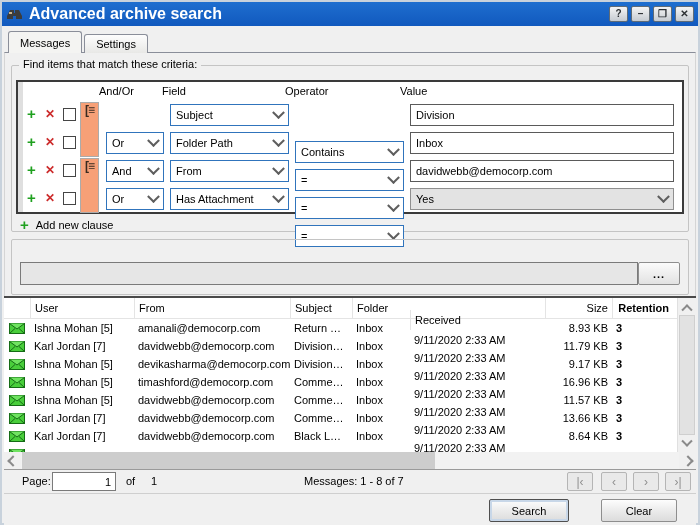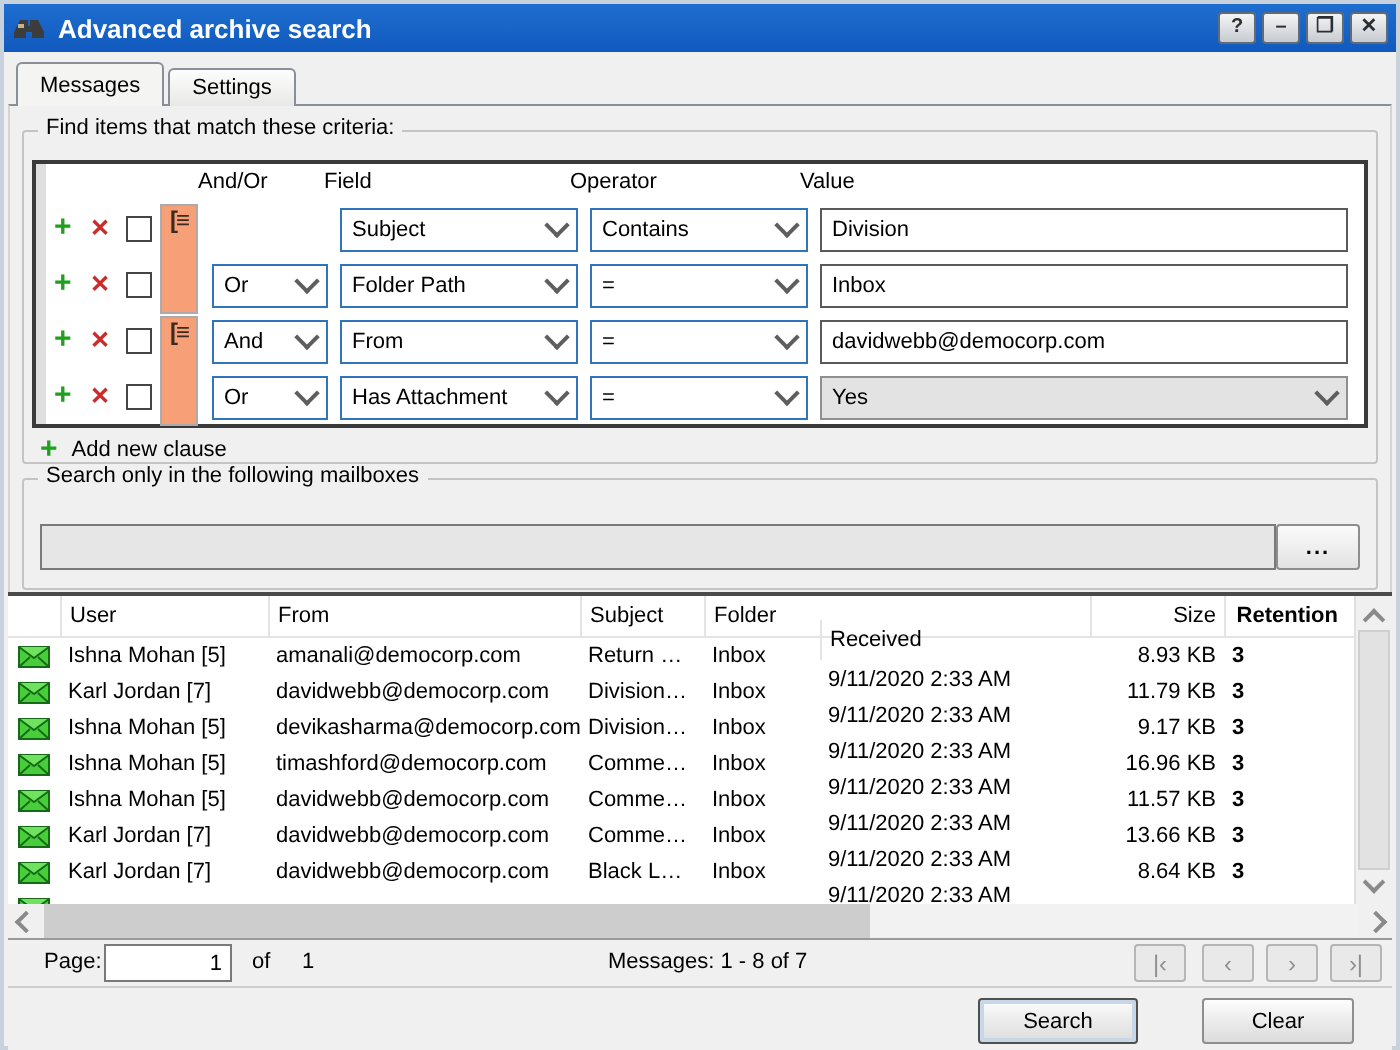--- a/index.html
+++ b/index.html
@@ -7,21 +7,21 @@
     width:700px;height:525px;position:relative;overflow:hidden;
     font-family:"Liberation Sans",sans-serif;font-size:11px;color:#000;
     background:#F0F0F0;
   }
   .window{position:absolute;inset:0;border:2px solid #C8D2DC;background:#F0F0F0;box-sizing:border-box;}
 
   
   .titlebar{position:absolute;left:0;top:0;right:0;height:24px;
     background:linear-gradient(#1E6ECF,#1159BE);display:flex;align-items:center;padding:0 4px;gap:6px;}
   .title-icon{width:17px;height:14px;flex:0 0 auto;}
-  .title-text{color:#fff;font-weight:bold;font-size:13px;white-space:nowrap;}
+  .title-text{color:#fff;font-weight:bold;font-size:16px;white-space:nowrap;}
   .tb-buttons{margin-left:auto;display:flex;gap:3px;}
   .tb-btn{width:19px;height:16px;box-sizing:border-box;border:1px solid #5F6B76;border-radius:2px;
     background:linear-gradient(#F4F4F4,#C6CBD1);color:#2B2F33;font-weight:bold;font-size:10px;
     display:flex;align-items:center;justify-content:center;line-height:1;cursor:default;}
 
   
   .tabstrip{position:absolute;left:2px;top:29px;height:22px;display:flex;align-items:flex-end;padding-left:4px;gap:2px;z-index:3;}
   .tab{box-sizing:border-box;border:1px solid #8A8E99;border-bottom:none;border-radius:3px 3px 0 0;
     padding:0 11px;display:flex;align-items:center;background:linear-gradient(#FDFDFD,#E8E8E6);height:19px;}
   .tab.active{background:#F4F4F2;height:22px;position:relative;z-index:4;}
@@ -48,21 +48,21 @@
     display:flex;justify-content:center;color:#3A2A20;font-weight:bold;font-size:12px;line-height:14px;letter-spacing:-1px;}
   .gb-1{top:1px;} .gb-2{top:57px;}
   .combo,.textbox{position:absolute;top:3px;height:22px;box-sizing:border-box;background:#fff;
     display:flex;align-items:center;padding:0 5px;white-space:nowrap;overflow:hidden;}
   .combo{border:1px solid #3074BC;}
   .textbox{border:1px solid #5A5A5A;}
   .chev{margin-left:auto;flex:0 0 auto;width:7px;height:7px;border-right:2px solid #5E5E5E;border-bottom:2px solid #5E5E5E;
     transform:rotate(45deg) translate(-2px,-2px);}
   .c-andor{left:88px;width:58px;}
   .c-field{left:152px;width:119px;}
-  .c-op{left:277px;width:109px;}
+  .c-op{left:277px;width:109px;margin-top:37px;}
   .c-val{left:392px;right:8px;}
   .combo.gray{background:#E3E3E3;border-color:#8F8F8F;}
   .add-clause{position:absolute;left:8px;top:152px;display:flex;align-items:center;gap:7px;cursor:default;}
   .add-clause .plus{font-size:15px;font-weight:bold;color:#1FA01F;line-height:14px;}
 
   
   .mb-input{position:absolute;left:8px;top:22px;width:618px;height:23px;box-sizing:border-box;
     border:1px solid #7A7A7A;background:#E6E6E6;}
   .mb-browse{position:absolute;right:8px;top:22px;width:42px;height:23px;box-sizing:border-box;
     border:1px solid #8E8E8E;border-radius:2px;background:linear-gradient(#FBFBFB,#E2E2E2);
@@ -246,21 +246,20 @@
         </div>
       </div>
 
       <div class="add-clause">
         <span class="plus">+</span>
         <span>Add new clause</span>
       </div>
     </div>
 
     <div class="groupbox" style="left:6px;right:6px;top:186px;height:54px;">
-      <span class="gb-label">Search only in the following mailboxes</span>
       <input class="mb-input" disabled="" value="" style="">
       <span class="mb-browse">...</span>
     </div>
   </div>
 
   <div class="table-area">
     <div class="thead">
       <div class="th col-icon"></div>
       <div class="th col-user">User</div>
       <div class="th col-from">From</div>

